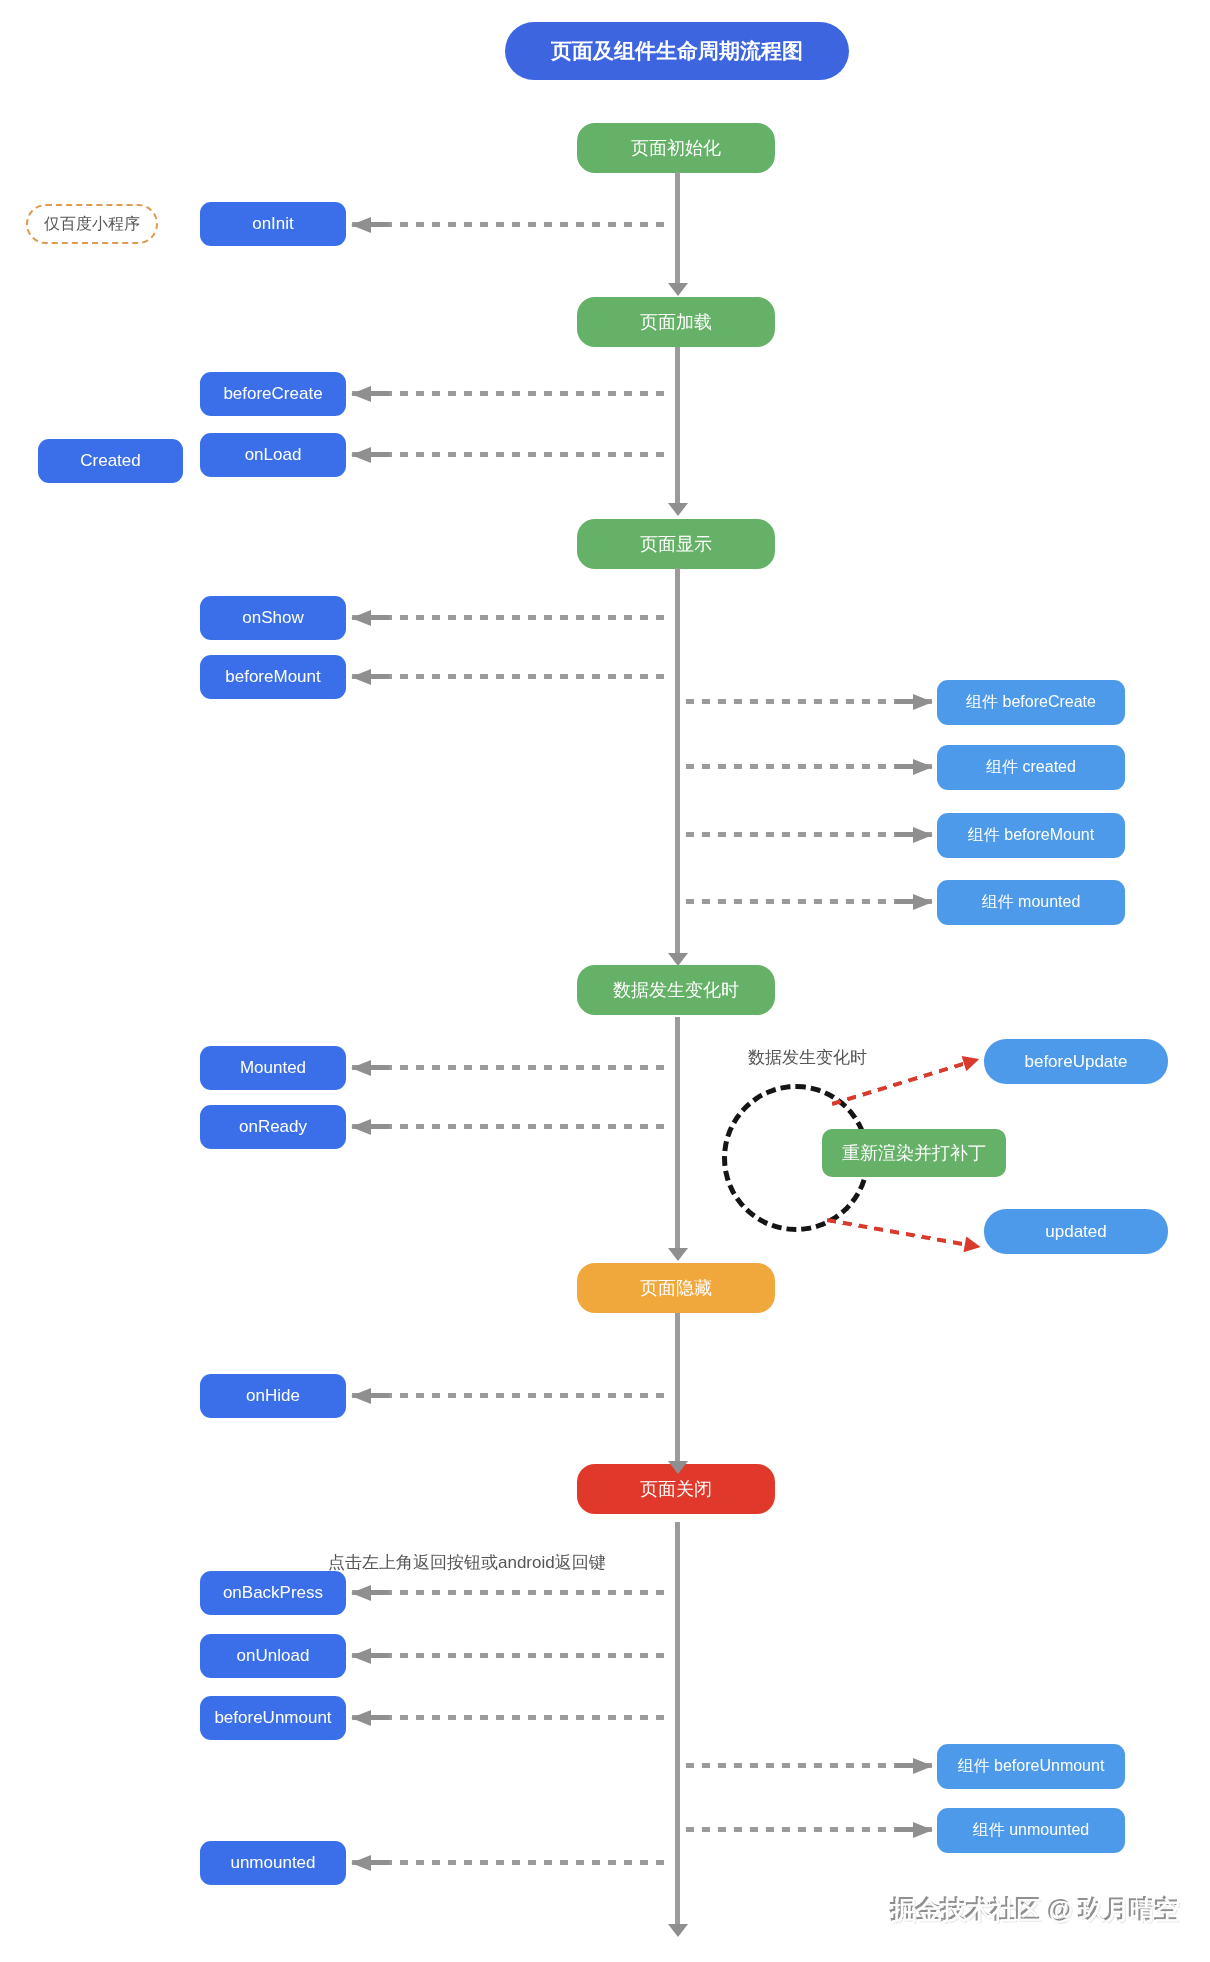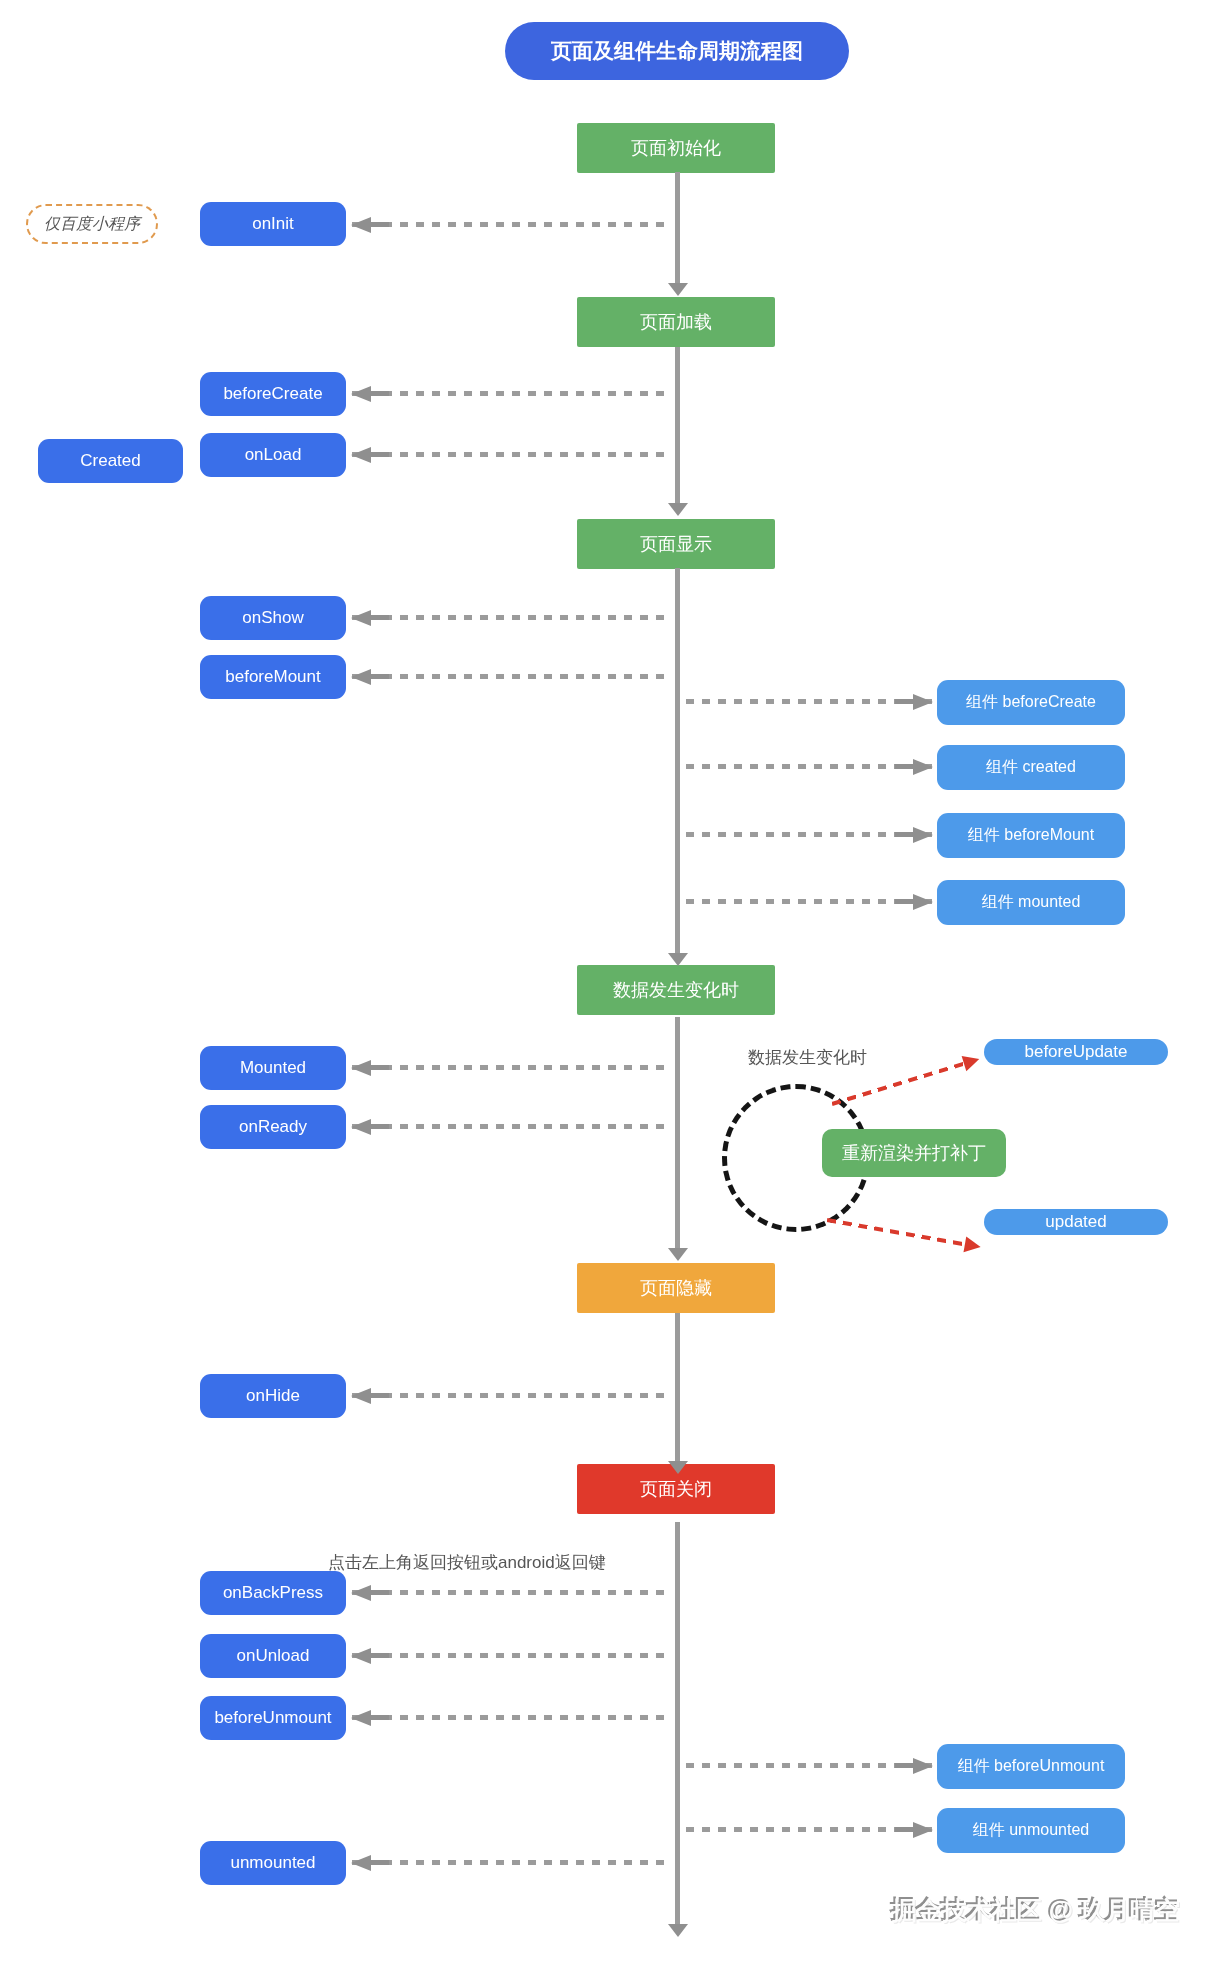--- a/index.html
+++ b/index.html
@@ -1,41 +1,41 @@
 <!DOCTYPE html>
 <html style="--title-blue: #3D65DF; --primary-blue: #3A6FE9; --light-blue: #4D9AEA; --green: #64B167; --orange: #F0A73C; --red: #E0392B; --red-arrow: #D93A2C; --arrow-gray: #9B9B9B;"><head>
 <meta charset="utf-8">
 <style>
   html,body{margin:0;padding:0;background:#ffffff;}
   body{font-family:"Liberation Sans","DejaVu Sans",sans-serif;}
   #canvas{position:relative;width:1210px;height:1962px;background:#ffffff;overflow:hidden;margin:0 auto;}
 
   
   .node{position:absolute;display:flex;align-items:center;justify-content:center;
-        color:#fff;border-radius:2px;box-sizing:border-box;white-space:nowrap;}
+        color:#fff;border-radius:18px;box-sizing:border-box;white-space:nowrap;}
   .title{left:505px;top:22px;width:344px;height:58px;border-radius:29px;
          background:var(--title-blue,#3D65DF);font-size:21px;font-weight:bold;}
   .stage{left:577px;width:198px;height:50px;font-size:18px;background:var(--green,#64B167);}
   .stage.orange{background:var(--orange,#F0A73C);}
   .stage.red{background:var(--red,#E0392B);}
   .hook{left:200px;width:146px;height:44px;font-size:17px;border-radius:11px;
         background:var(--primary-blue,#3A6FE9);}
   .hook.created{left:38px;width:145px;}
   .chook{left:937px;width:188px;height:45px;font-size:16px;border-radius:11px;
          background:var(--light-blue,#4D9AEA);}
-  .uhook{left:984px;width:184px;height:26px;font-size:17px;border-radius:22px;
+  .uhook{left:984px;width:184px;height:45px;font-size:17px;border-radius:22px;
          background:var(--light-blue,#4D9AEA);position:absolute;display:flex;
          align-items:center;justify-content:center;color:#fff;}
   .patch{left:822px;width:184px;height:48px;font-size:18px;background:var(--green,#64B167);
          z-index:3;border-radius:10px;}
 
   
   .badge{position:absolute;left:26px;top:204px;width:132px;height:40px;border-radius:20px;
          border:2px dashed #E09A4E;color:#555;font-size:16px;display:flex;
-         align-items:center;justify-content:center;box-sizing:border-box;font-style:italic;}
+         align-items:center;justify-content:center;box-sizing:border-box;}
   .note{position:absolute;color:#555;font-size:17px;white-space:nowrap;}
   .watermark{position:absolute;left:700px;top:1894px;width:480px;text-align:right;
              font-size:25px;font-weight:bold;color:#fdfdfd;
              text-shadow:-2px -2px 0 #8f8f8f,1px 1px 0 #e9e9e9;white-space:nowrap;}
 
   
   .vline{position:absolute;left:675px;width:5px;background:#9B9B9B;}
   .vline::after{content:"";position:absolute;bottom:-13px;left:-7px;width:0;height:0;
                 border-left:10px solid transparent;border-right:10px solid transparent;
                 border-top:13px solid #8f8f8f;}

